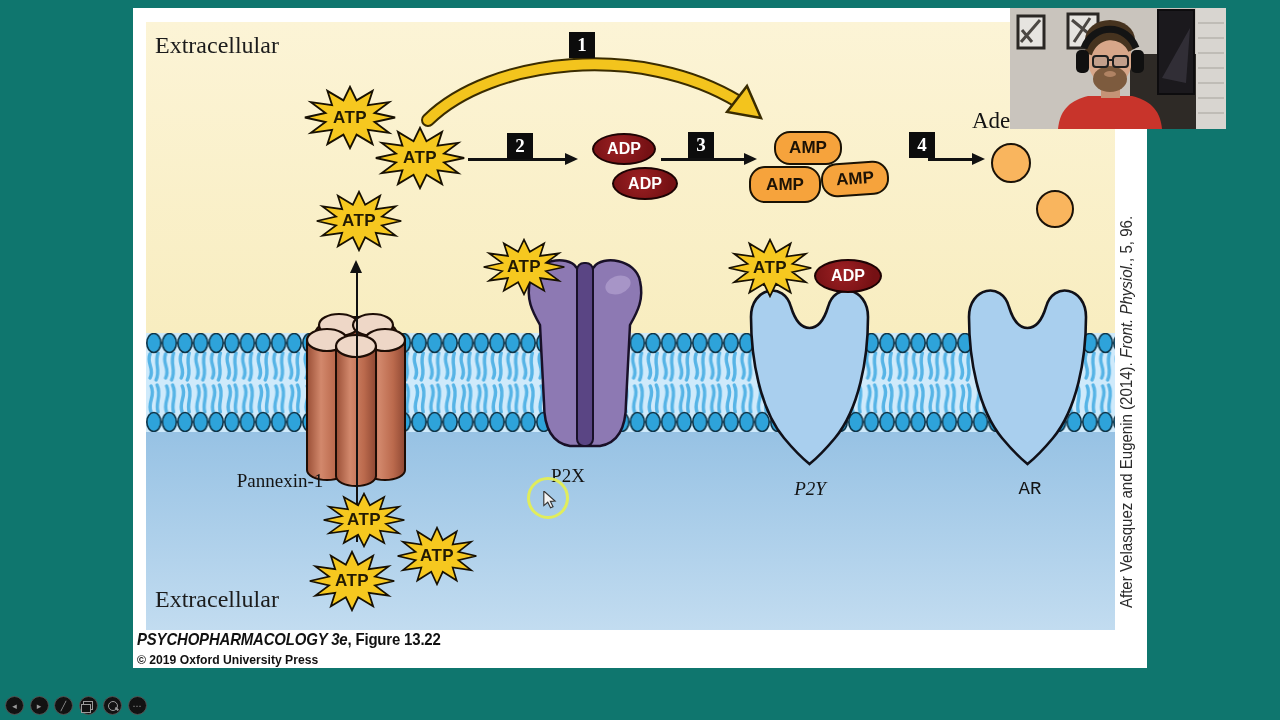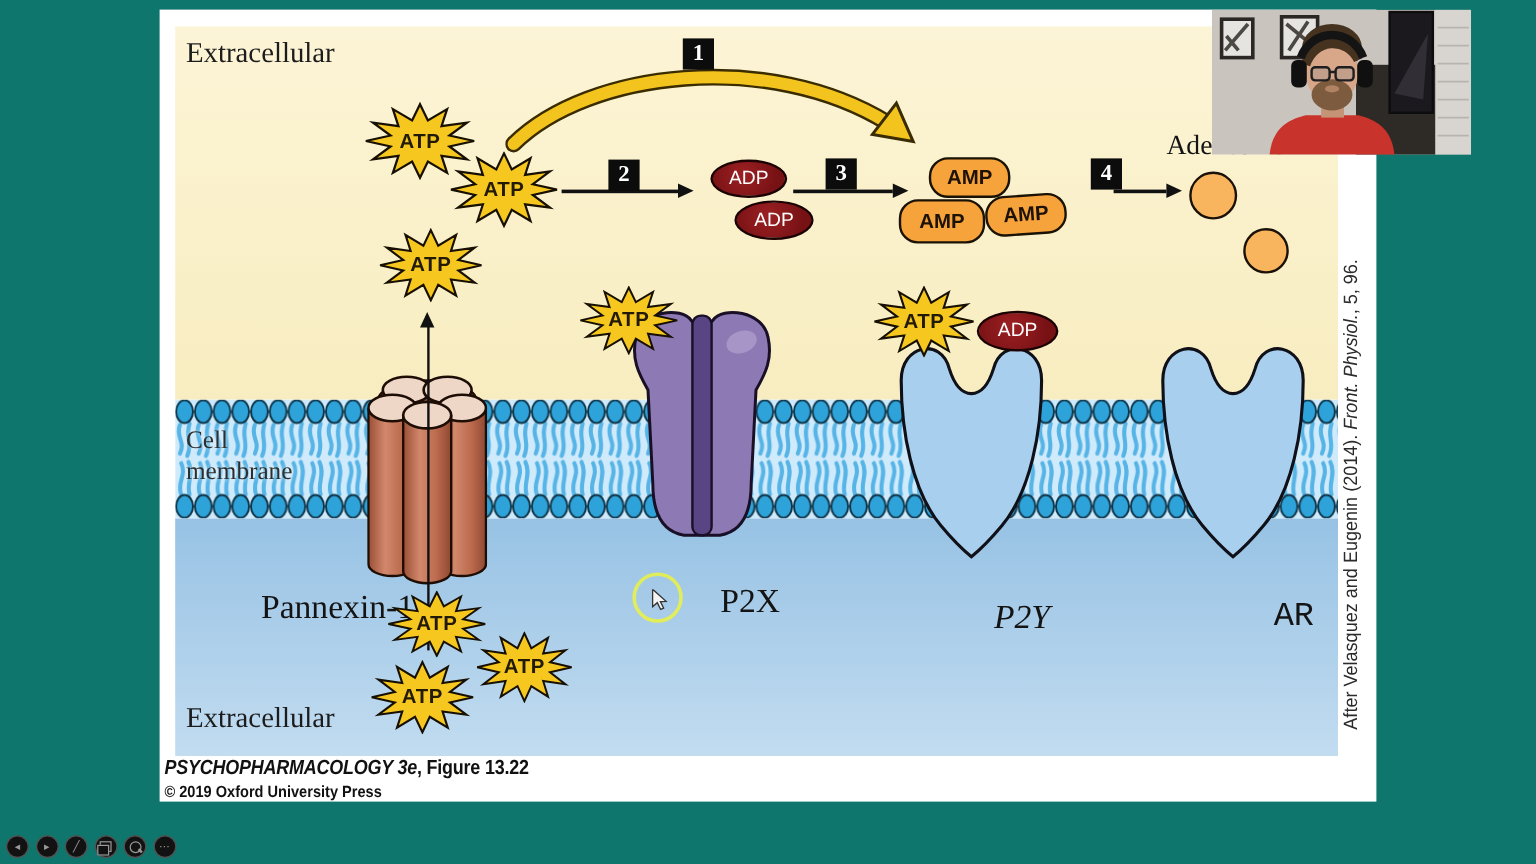--- a/index.html
+++ b/index.html
@@ -11,30 +11,30 @@
   .extracellular-bg{position:absolute;left:0;top:0;width:969px;height:311px;
       background:linear-gradient(#fcf4d6,#f8edc0);}
   .intracellular-bg{position:absolute;left:0;top:410px;width:969px;height:198px;
       background:linear-gradient(#97c2e4,#c2dcf0);}
   .membrane-svg{position:absolute;left:0;top:311px;z-index:1;}
   .protein{position:absolute;z-index:2;}
   
   .region-label{position:absolute;color:#1c1c1c;font-size:24px;z-index:4;}
   .mem-label{position:absolute;left:9px;top:332px;color:#2e2e2e;font-size:21px;line-height:1.22;
       z-index:4;text-shadow:0 0 4px rgba(230,242,250,.9);}
-  .prot-label{position:absolute;color:#141414;font-size:28px;text-align:right;width:130px;z-index:4;margin-top:21px;}
+  .prot-label{position:absolute;color:#141414;font-size:19px;text-align:center;width:130px;z-index:4;}
   
   .atp{position:absolute;z-index:5;}
   .atp svg{position:absolute;left:0;top:0;width:100%;height:100%;}
   .atp span{position:absolute;left:0;top:0;width:100%;height:100%;display:flex;align-items:center;
       justify-content:center;font-family:"Liberation Sans",sans-serif;font-weight:bold;
       font-size:17px;color:#221a04;letter-spacing:.5px;}
   .adp{position:absolute;border-radius:50%;background:radial-gradient(circle at 42% 38%,#9c2023,#761114 75%);
       border:2px solid #1c0303;display:flex;align-items:center;justify-content:center;
-      font-family:"Liberation Sans",sans-serif;font-weight:normal;font-size:16px;color:#fff;z-index:5;}
+      font-family:"Liberation Sans",sans-serif;font-weight:bold;font-size:16px;color:#fff;z-index:5;}
   .amp{position:absolute;border-radius:16px;background:#f6a33c;border:2px solid #1a1204;
       display:flex;align-items:center;justify-content:center;font-family:"Liberation Sans",sans-serif;
       font-weight:bold;font-size:17px;color:#1d1205;z-index:5;}
   .adenosine-circle{position:absolute;border-radius:50%;background:#f9b55e;border:2px solid #1a1208;z-index:5;}
   .adenosine-label{position:absolute;left:826px;top:86px;font-size:23px;color:#141414;z-index:3;}
   
   .step{position:absolute;width:26px;height:26px;background:#0c0c0c;color:#fff;display:flex;
       align-items:center;justify-content:center;font-weight:bold;font-size:19px;z-index:6;}
   .arrow-r{position:absolute;height:0;border-top:3px solid #111;z-index:4;}
   .arrow-r::after{content:'';position:absolute;right:-13px;top:-8px;width:0;height:0;
@@ -133,28 +133,24 @@
                  C65,181 57,173 47,161 C23,132 14,82 14,40 Z" fill="#a9cfee" stroke="#101018" stroke-width="2.6"></path>
       </svg>
 
       <svg class="protein" style="left:809px;top:255px;" width="145" height="191" viewBox="0 0 145 191">
         <path d="M14,40 C14,10 47,4 54,30 C58,43 64,51 72.5,51 C81,51 87,43 91,30
                  C98,4 131,10 131,40 C131,82 122,132 98,161 C88,173 80,181 72.5,187
                  C65,181 57,173 47,161 C23,132 14,82 14,40 Z" fill="#a9cfee" stroke="#101018" stroke-width="2.6"></path>
       </svg>
 
       <div class="region-label" style="left:9px;top:10px;">Extracellular</div>
-      <div class="mem-label">
-        <div>Cell</div>
-        <div>membrane</div>
-      </div>
       <div class="region-label" style="left:9px;top:564px;">Extracellular</div>
 
       <div class="prot-label" style="left:69px;top:448px;">Pannexin-1</div>
-      <div class="prot-label" style="left:374px;top:443px;width:130px;">P2X</div>
+      <div class="prot-label" style="left:357px;top:443px;width:130px;">P2X</div>
       <div class="prot-label" style="left:599px;top:456px;font-style:italic;">P2Y</div>
       <div class="prot-label" style="left:819px;top:456px;font-family:Liberation Mono, monospace;">AR</div>
 
       <svg width="0" height="0" style="position:absolute;">
         <defs>
           <symbol id="star" viewBox="0 0 100 70" preserveAspectRatio="none">
             <polygon fill="#f6c81f" stroke="#171002" stroke-width="2" points="98,35 76.1,39.9 91.6,51.5 69.1,48.4 74,63.6 57,53.4 50,68 43,53.4 26,63.6
                       30.9,48.4 8.4,51.5 23.9,39.9 2,35 23.9,30.1 8.4,18.5 30.9,21.6 26,6.4
                       43,16.6 50,2 57,16.6 74,6.4 69.1,21.6 91.6,18.5 76.1,30.1"></polygon>
           </symbol>

